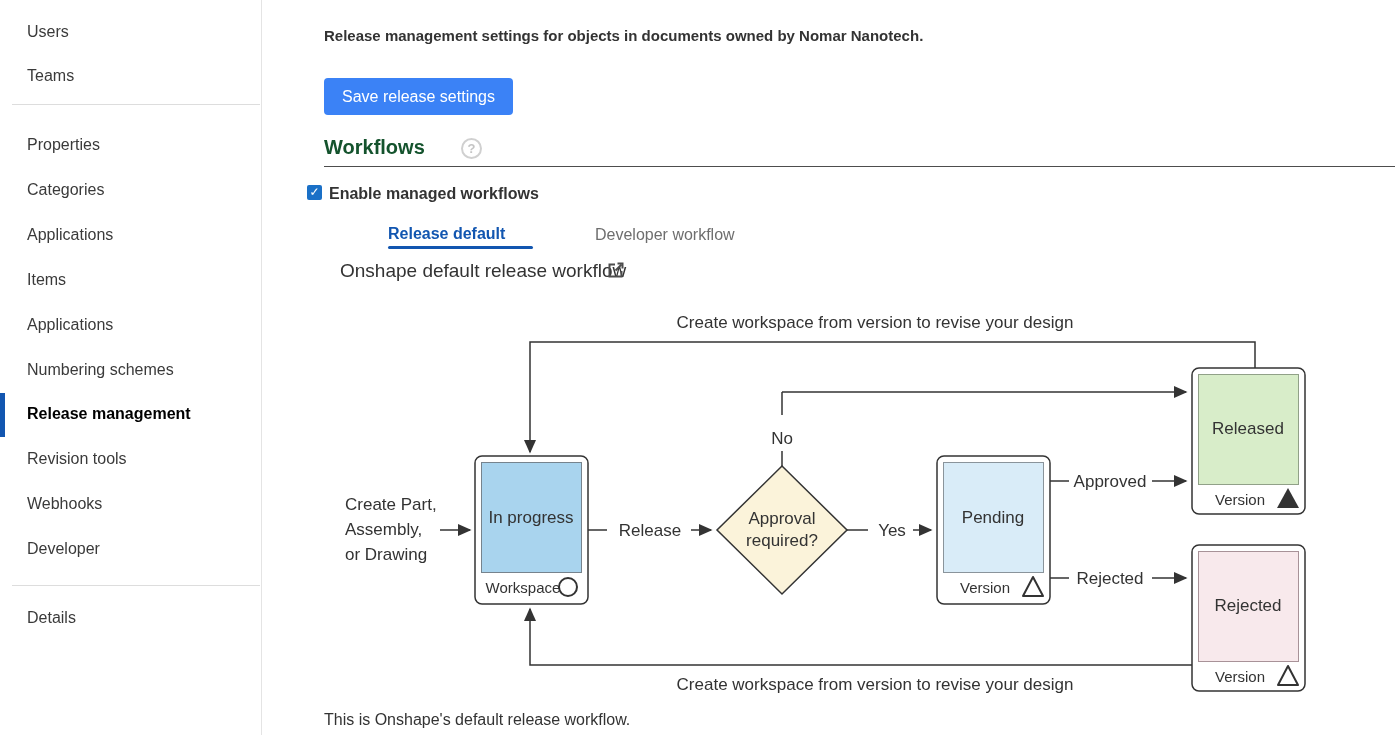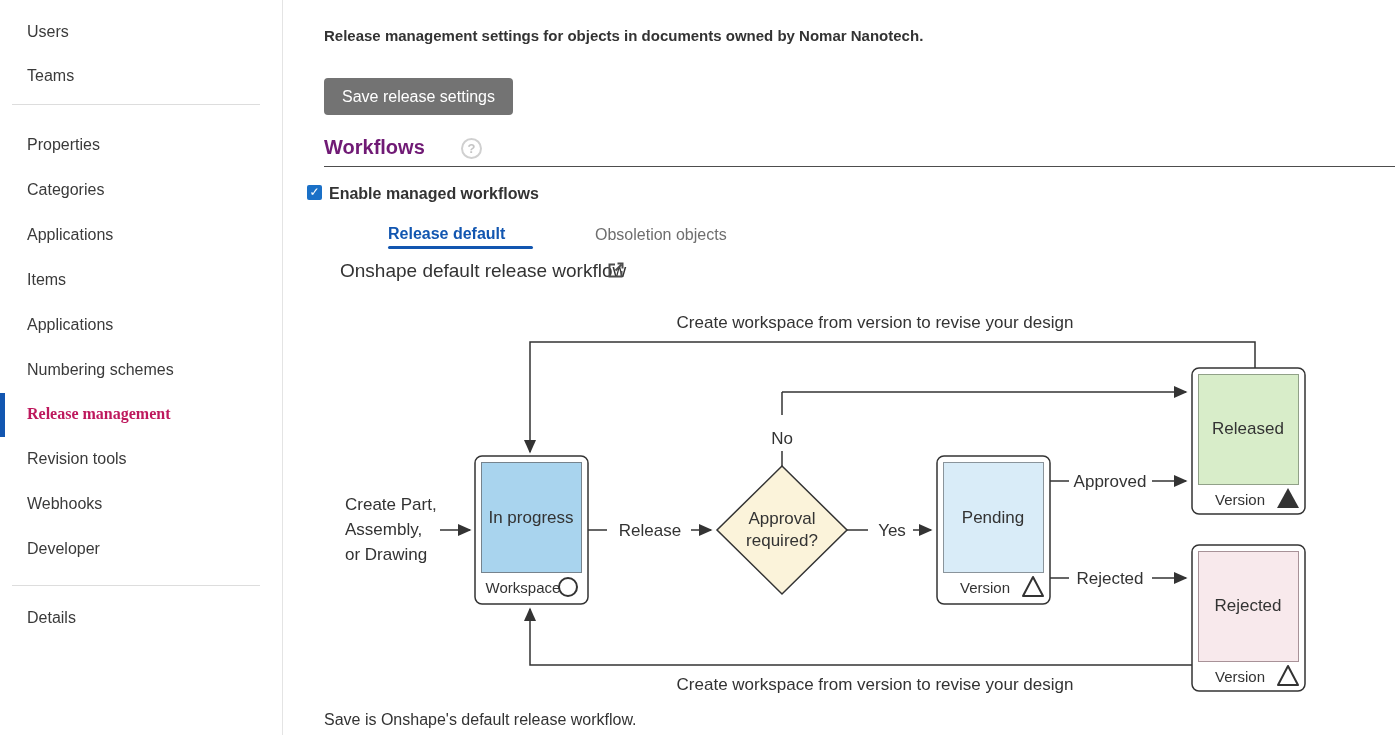--- a/index.html
+++ b/index.html
@@ -1,33 +1,33 @@
 <!DOCTYPE html>
 <html><head>
 <meta charset="utf-8">
 <style>
   * { box-sizing: border-box; margin: 0; padding: 0; }
   html,body { width:1395px; height:735px; background:#fff; overflow:hidden;
     font-family:"Liberation Sans", sans-serif; color:#333; }
 
   
-  .sidebar { position:absolute; left:0; top:0; width:283px; height:735px;
+  .sidebar { position:absolute; left:0; top:0; width:262px; height:735px;
     border-right:1px solid #e4e4e4; background:#fff; }
   .side-item { position:absolute; left:27px; height:20px; line-height:20px;
     font-size:16px; color:#3a3a3a; cursor:pointer; white-space:nowrap; text-decoration:none; display:block; }
-  .side-item.active { color:#be185d; font-weight:bold;font-family:Liberation Serif, serif; }
+  .side-item.active { color:#000000; font-weight:bold; }
   .side-sep { position:absolute; left:12px; width:248px; height:1px; background:#ddd; }
   .active-bar { position:absolute; left:0; top:393px; width:5px; height:44px; background:#1256b0; }
 
   
   .page-title { position:absolute; left:324px; top:27px; font-size:15px; font-weight:bold; color:#333; }
   .save-btn { position:absolute; left:324px; top:78px; height:37px; padding:0 18px;
-    background:#737373; color:#fff; border:none; border-radius:4px; font-size:16px;
+    background:#3b82f6; color:#fff; border:none; border-radius:4px; font-size:16px;
     font-family:"Liberation Sans", sans-serif; line-height:37px; }
-  .section-head { position:absolute; left:324px; top:136px; font-size:20px; font-weight:bold; color:#701a75; }
+  .section-head { position:absolute; left:324px; top:136px; font-size:20px; font-weight:bold; color:#14532d; }
   .help-icon { position:absolute; left:461px; top:138px; width:21px; height:21px; border:2px solid #d0d0d0;
     border-radius:50%; color:#c4c4c4; font-size:13px; font-weight:bold; text-align:center; line-height:17px; }
   .section-rule { position:absolute; left:324px; top:166px; width:1071px; height:1px; background:#4d4d4d; }
 
   .checkbox { position:absolute; left:307px; top:185px; width:15px; height:15px; background:#1a70c7;
     border-radius:2px; color:#fff; font-size:12px; line-height:15px; text-align:center; }
   .check-label { position:absolute; left:329px; top:185px; font-size:16px; color:#333;font-weight:bold; }
 
   .tab { position:absolute; top:225px; font-size:16px; cursor:pointer; }
   .tab.active { left:388px; color:#1256b0; font-weight:bold; }
@@ -77,21 +77,21 @@
 
 <div class="section-head">Workflows</div>
 <div class="help-icon">?</div>
 <div class="section-rule"></div>
 
 <div class="checkbox">✓</div>
 <div class="check-label">Enable managed workflows</div>
 
 <div class="tab active">Release default</div>
 <div class="tab-underline"></div>
-<div class="tab inactive">Obsoletion objects</div>
+<div class="tab inactive">Developer workflow</div>
 
 <div class="wf-name">Onshape default release workflow</div>
 <svg class="ext-icon" viewBox="0 0 20 20">
   <path d="M15.5 11 V16.5 H3.5 V4.5 H9" fill="none" stroke="#4d4d4d" stroke-width="2"></path>
   <path d="M11.5 3.5 H16.5 V8.5" fill="none" stroke="#4d4d4d" stroke-width="2"></path>
   <path d="M9.5 10.5 L15.5 4.5" fill="none" stroke="#4d4d4d" stroke-width="2"></path>
 </svg>
 
 <svg class="diagram" width="980" height="400" viewBox="0 0 980 400">
   <defs>
@@ -164,13 +164,13 @@
 
   <g>
     <rect class="node-outer" x="857" y="237" width="113" height="146" rx="7"></rect>
     <rect x="863.5" y="243.5" width="100" height="110" stroke="#a89298" fill="#f8e9ec"></rect>
     <text x="913" y="303" class="d-node">Rejected</text>
     <text x="905" y="374" class="d-sub">Version</text>
     <polygon points="953,358 963,377 943,377" fill="#fff" stroke="#333" stroke-width="2" stroke-linejoin="round"></polygon>
   </g>
 </svg>
 
-<div class="footnote">Save is Onshape's default release workflow.</div>
+<div class="footnote">This is Onshape's default release workflow.</div>
 
 </body></html>

